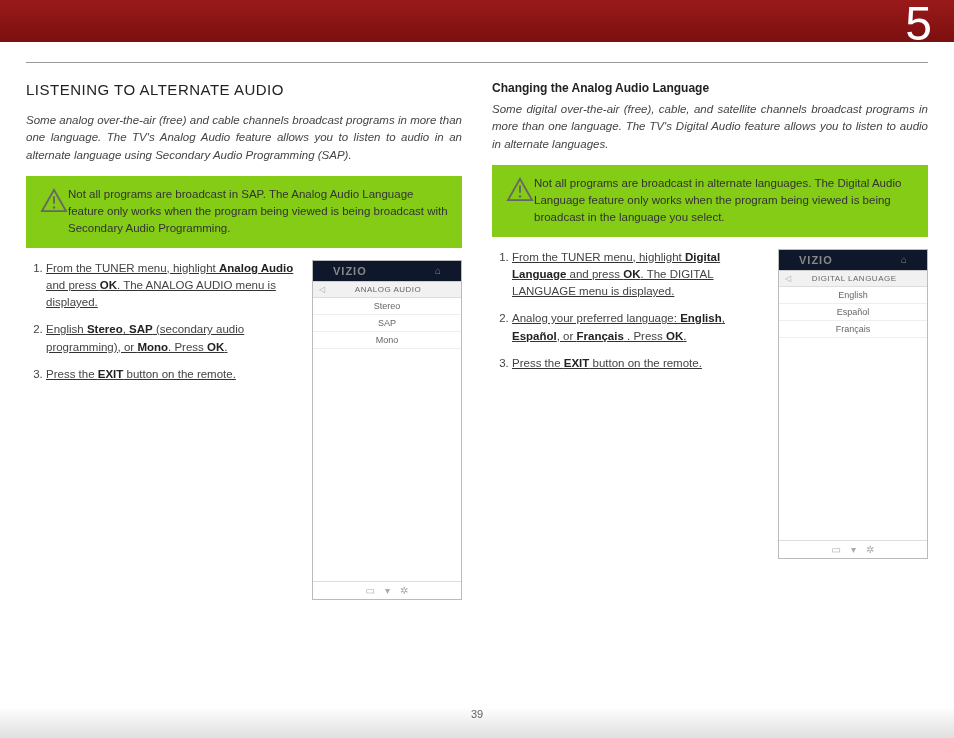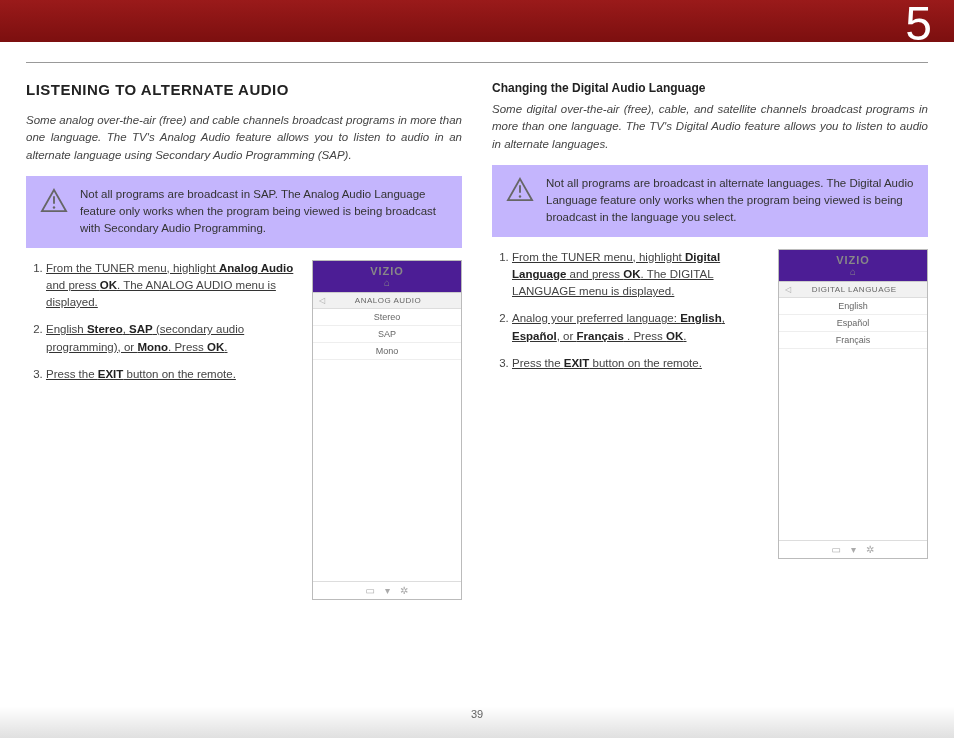--- a/index.html
+++ b/index.html
@@ -32,43 +32,42 @@
     margin: 20px 26px 0 26px;
   }
   .page-body {
     display: flex;
     gap: 30px;
     padding: 18px 26px 0 26px;
   }
   .col { flex: 1 1 0; }
   h1.section-title {
     font-size: 15px;
-    font-weight: 700;
+    font-weight: 400;
     letter-spacing: 0.5px;
     margin-bottom: 14px;
     color: #222;
   }
   h2.sub-title {
     font-size: 12px;
     font-weight: 700;
     margin-bottom: 6px;
     color: #222;
   }
   p.body-text {
     font-size: 11.5px;
     line-height: 1.5;
     color: #444;
     margin-bottom: 12px;
   }
   p.just { text-align: justify; font-style: italic; }
   .note-box {
-    background: #c4b5fd;
+    background: #84cc16;
     display: flex;
     align-items: flex-start;
-    gap: 12px;
     padding: 10px 14px;
     margin-bottom: 12px;
   }
   .note-box .warn-icon {
     flex: 0 0 28px;
     margin-top: 2px;
   }
   .note-box .note-text {
     font-size: 11.5px;
     line-height: 1.5;
@@ -99,27 +98,26 @@
     flex: 0 0 150px;
     border: 1px solid #bbb;
     background: #fff;
     font-size: 9px;
     color: #666;
     position: relative;
   }
   .tv-menu.tall { height: 340px; }
   .tv-menu.medium { height: 310px; }
   .tv-head {
-    background: #4c1d95;
-    padding: 4px 8px;
+    background: #0f172a;
+    padding: 4px 20px;
     display: flex;
     align-items: center;
     justify-content: space-between;
     border-bottom: 1px solid #ccc;
-    flex-direction: column;
   }
   .vizio-logo {
     font-family: Arial, sans-serif;
     font-weight: 700;
     font-size: 11px;
     letter-spacing: 1px;
     color: #888;
   }
   .home-ic { font-size: 10px; color: #888; }
   .tv-title-row {
@@ -230,21 +228,21 @@
         <div class="tv-footer">
           <span>▭</span>
           <span>▾</span>
           <span>✲</span>
         </div>
       </div>
     </div>
   </div>
 
   <div class="col">
-    <h2 class="sub-title">Changing the Digital Audio Language</h2>
+    <h2 class="sub-title">Changing the Analog Audio Language</h2>
     <p class="body-text just">Some digital over-the-air (free), cable, and satellite channels broadcast programs in more than one language. The TV's Digital Audio feature allows you to listen to audio in alternate languages.</p>
 
     <div class="note-box">
       <div class="warn-icon">
         <svg class="warn-tri" viewBox="0 0 30 27">
             <polygon points="15,2 28,25 2,25"></polygon>
             <line x1="15" y1="9" x2="15" y2="17" stroke-width="2"></line>
             <circle cx="15" cy="21" r="1.3" fill="#666" stroke="none"></circle>
           </svg>
       </div>

